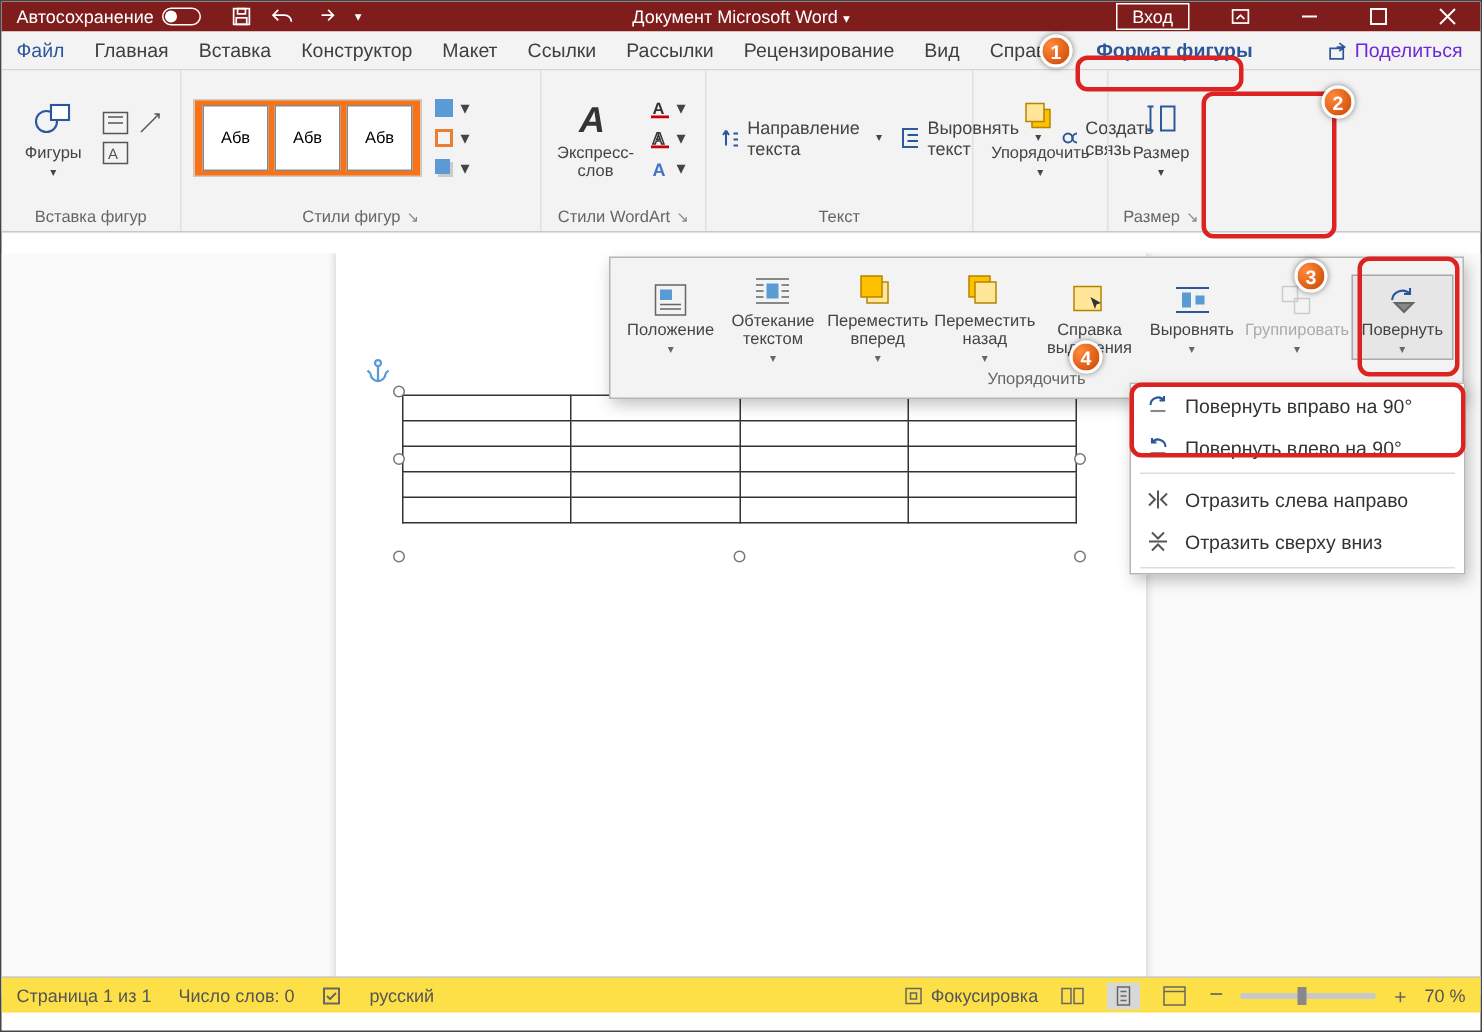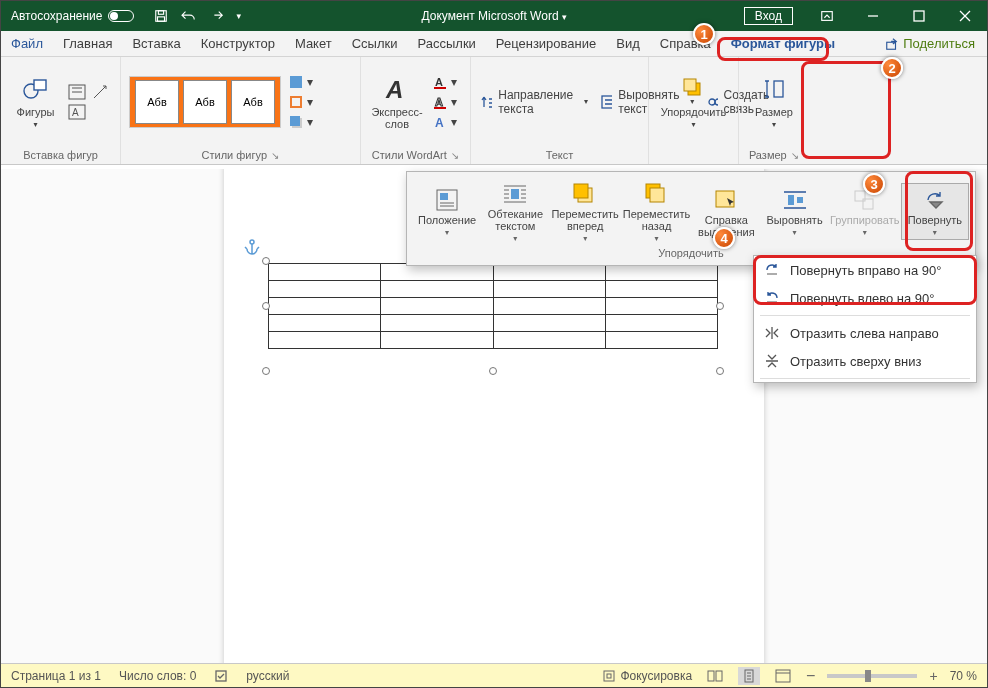--- a/index.html
+++ b/index.html
@@ -1,31 +1,31 @@
 <!DOCTYPE html>
 <html><head>
 <meta charset="utf-8">
 <style>
 *{box-sizing:border-box;margin:0;padding:0;font-family:"Segoe UI",Arial,sans-serif}
 body{overflow:hidden;width:988px;height:688px;background:#fff;border:1px solid #444;position:relative}
-.titlebar{height:30px;background:#14532d;display:flex;align-items:center;color:#fff;font-size:12px}
+.titlebar{height:20px;background:#7f1d1d;display:flex;align-items:center;color:#fff;font-size:12px}
 .autosave{display:flex;align-items:center;gap:6px;padding:0 10px}
 .toggle{width:26px;height:12px;border:1px solid #fff;border-radius:7px;position:relative}
 .toggle::after{content:"";position:absolute;left:1px;top:1px;width:8px;height:8px;border-radius:50%;background:#fff}
 .qat{display:flex;gap:12px;margin-left:10px;align-items:center}
 .qat svg{color:#fff}
 .doctitle{position:absolute;left:50%;transform:translateX(-50%);font-size:12px}
 .winright{margin-left:auto;display:flex;align-items:center;gap:2px}
 .loginbtn{border:1px solid #fff;padding:1px 10px;font-size:12px;background:transparent;color:#fff;margin-right:10px}
 .wbtn{width:44px;height:30px;display:flex;align-items:center;justify-content:center}
 .tabs{height:26px;background:#f3f3f3;border-bottom:1px solid #d4d4d4;display:flex;align-items:stretch;font-size:13px;color:#3e3e3e}
 .tab{padding:0 10px;display:flex;align-items:center;cursor:pointer}
 .tab.file{color:#2b579a;font-weight:400}
 .tab.active{color:#2b579a;font-weight:600}
-.sharebtn{margin-left:auto;padding:0 12px;display:flex;align-items:center;gap:4px;color:#4d7c0f}
+.sharebtn{margin-left:auto;padding:0 12px;display:flex;align-items:center;gap:4px;color:#6d28d9}
 .ribbon{height:108px;background:#f3f3f3;border-bottom:1px solid #c8c8c8;display:flex;position:relative}
 .rgroup{border-right:1px solid #e0e0e0;display:flex;flex-direction:column;height:100%}
 .rgbody{flex:1;display:flex;align-items:center;padding:4px 8px;gap:4px}
 .rglabel{height:18px;font-size:11px;color:#666;text-align:center;display:flex;justify-content:center;align-items:center;gap:4px}
 .dlaunch{font-size:10px;color:#888}
 .bigbtn{display:flex;flex-direction:column;align-items:center;justify-content:center;width:54px;font-size:11px;color:#444;gap:2px;cursor:pointer}
 .bigbtn .ico{height:30px;display:flex;align-items:center;justify-content:center}
 .shapebox{display:flex;flex-direction:column;gap:4px;padding:2px}
 .abcbox{width:44px;height:44px;border:1px solid #888;background:#fff;display:flex;align-items:center;justify-content:center;font-size:11px;margin:0 2px}
 .minicol{display:flex;flex-direction:column;gap:4px;font-size:12px;color:#444}
@@ -33,21 +33,21 @@
 .txtrow{display:flex;align-items:center;gap:6px;font-size:12px;color:#444;padding:1px 4px;cursor:pointer}
 .callout{position:absolute;width:22px;height:22px;border-radius:50%;background:radial-gradient(circle at 30% 30%,#ff8a3c,#c94400);border:2px solid #fff;box-shadow:0 0 4px rgba(0,0,0,.5);color:#fff;font-weight:bold;font-size:13px;display:flex;align-items:center;justify-content:center;z-index:200}
 .redbox{position:absolute;border:3px solid #d22;border-radius:8px;z-index:150;pointer-events:none}
 .canvas{position:absolute;top:168px;left:0;right:0;bottom:24px;background:#fafafa;display:flex;justify-content:center;overflow:hidden}
 .page{width:540px;background:#fff;margin-top:-4px;box-shadow:0 0 6px rgba(0,0,0,.2);position:relative;height:800px}
 .anchor{position:absolute;left:20px;top:74px}
 .shape-sel{position:absolute;left:44px;top:98px;width:450px;height:86px}
 .shape-sel table{width:100%;height:100%;border-collapse:collapse}
 .shape-sel td{border:1px solid #333}
 .handle{width:8px;height:8px;border:1px solid #777;background:#fff;border-radius:50%;position:absolute}
-.statusbar{position:absolute;bottom:0;left:0;right:0;height:24px;background:#fef9c3;border-top:1px solid #c8c8c8;display:flex;align-items:center;font-size:12px;color:#555;padding:0 10px;gap:18px}
+.statusbar{position:absolute;bottom:12px;left:0;right:0;height:24px;background:#fde047;border-top:1px solid #c8c8c8;display:flex;align-items:center;font-size:12px;color:#555;padding:0 10px;gap:18px}
 .statusbar .right{margin-left:auto;display:flex;align-items:center;gap:12px}
 .zslider{width:90px;height:4px;background:#c8c8c8;position:relative}
 .zslider::after{content:"";position:absolute;left:38px;top:-4px;width:6px;height:12px;background:#888}
 .arrange-panel{position:absolute;top:170px;left:405px;width:570px;background:#f3f3f3;border:1px solid #b5b5b5;box-shadow:2px 4px 10px rgba(0,0,0,.25);z-index:100}
 .aprow{display:flex;align-items:center;padding:6px 6px 0}
 .apbtn{display:flex;flex-direction:column;align-items:center;width:72px;font-size:11px;color:#444;cursor:pointer;padding:2px}
 .apbtn.disabled{color:#aaa}
 .apbtn .ico{height:28px;display:flex;align-items:center;justify-content:center}
 .apbtn .drop{font-size:8px;color:#666;margin-top:2px}
 .aplabel{text-align:center;font-size:11px;color:#666;padding:2px 0 6px}

